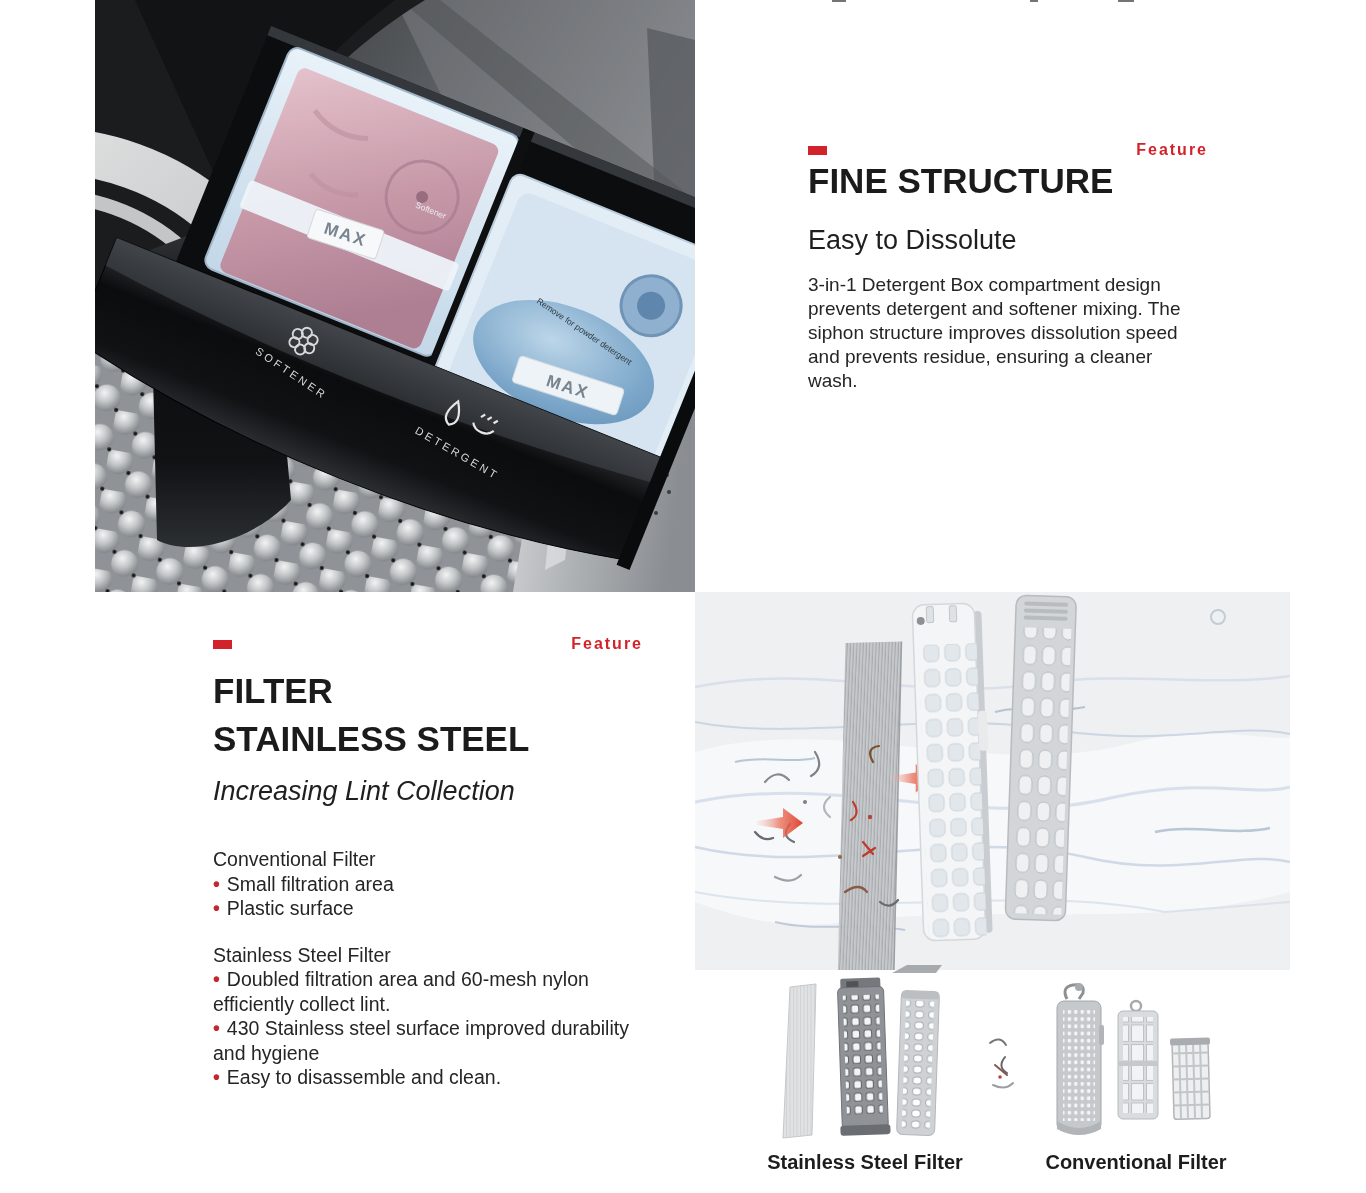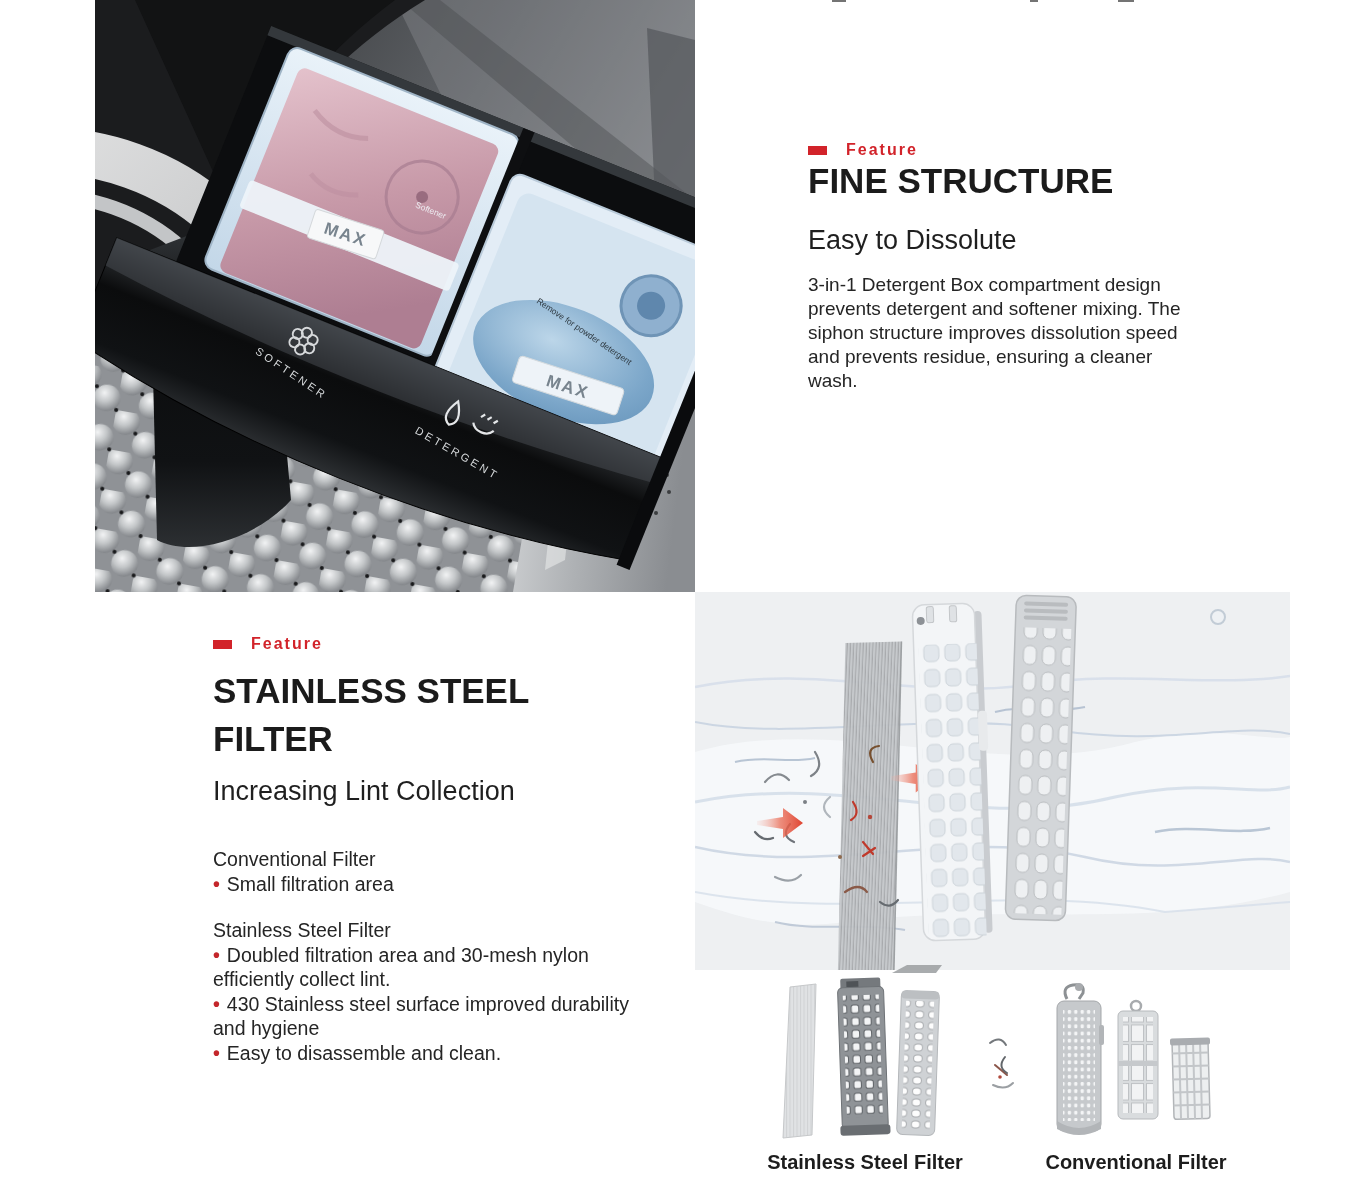--- a/index.html
+++ b/index.html
@@ -9,27 +9,27 @@
 
   
   .photo-detergent{position:absolute;left:95px;top:0;width:600px;height:592px;overflow:hidden;}
   .photo-water{position:absolute;left:695px;top:592px;width:595px;height:378px;overflow:hidden;}
   .compare-strip{position:absolute;left:695px;top:965px;width:671px;height:228px;}
 
   
   .feature-block{position:absolute;}
   .fb-top{left:808px;top:141px;width:400px;}
   .fb-bottom{left:213px;top:635px;width:430px;}
-  .badge{display:flex;align-items:center;gap:19px;}
+  .badge{display:flex;align-items:center;gap:19px;justify-content:space-between;}
   .badge-rect{width:19px;height:9px;background:#d2232a;}
   .badge-label{font-size:16px;font-weight:bold;color:#d2232a;letter-spacing:2px;}
   .f-title{font-size:35px;font-weight:bold;color:#1b1b1b;line-height:42px;margin-top:1px;letter-spacing:0;}
   .f-title2{font-size:35px;font-weight:bold;color:#1b1b1b;line-height:48px;margin-top:14px;}
   .f-sub{font-size:27px;font-weight:400;color:#1f1f1f;line-height:34px;margin-top:21px;}
-  .f-sub2{font-size:27px;font-weight:400;color:#1f1f1f;line-height:40px;margin-top:8px;width:345px;}
+  .f-sub2{font-size:27px;font-weight:400;color:#1f1f1f;line-height:40px;margin-top:8px;width:345px;font-style:italic;}
   .f-para{font-size:19px;line-height:24px;color:#252525;margin-top:16px;width:392px;}
   .list-group{margin-top:36px;width:420px;font-size:19.5px;line-height:24.5px;color:#252525;}
   .list-group.second{margin-top:22px;}
   .list-heading{font-weight:400;}
   .bullet-line .dot{color:#c4262b;font-weight:bold;margin-right:7px;}
 
   
   .cmp-label{position:absolute;top:186px;transform:translateX(-50%);font-size:20px;font-weight:bold;
              color:#1d1d1d;white-space:nowrap;}
   .cmp-label.a{left:170px;}
@@ -211,35 +211,36 @@
     <div class="f-sub">Easy to Dissolute</div>
     <div class="f-para">3-in-1 Detergent Box compartment design prevents detergent and softener mixing. The siphon structure improves dissolution speed and prevents residue, ensuring a cleaner wash.</div>
   </div>
 
   <div class="feature-block fb-bottom">
     <div class="badge">
       <span class="badge-rect"></span>
       <span class="badge-label">Feature</span>
     </div>
     <div class="f-title2">
+      <div>FILTER</div>
       <div>STAINLESS STEEL</div>
-      <div>FILTER</div>
     </div>
     <div class="f-sub2">
       <div>Increasing Lint Collection</div>
     </div>
 
     <div class="list-group">
       <div class="list-heading">Conventional Filter</div>
       <div class="bullet-line"><span class="dot">•</span><span>Small filtration area</span></div>
+      <div class="bullet-line"><span class="dot">•</span><span>Plastic surface</span></div>
     </div>
 
     <div class="list-group second">
       <div class="list-heading">Stainless Steel Filter</div>
-      <div class="bullet-line"><span class="dot">•</span><span>Doubled filtration area and 30-mesh nylon efficiently collect lint.</span></div>
+      <div class="bullet-line"><span class="dot">•</span><span>Doubled filtration area and 60-mesh nylon efficiently collect lint.</span></div>
       <div class="bullet-line"><span class="dot">•</span><span>430 Stainless steel surface improved durability and hygiene</span></div>
       <div class="bullet-line"><span class="dot">•</span><span>Easy to disassemble and clean.</span></div>
     </div>
   </div>
 
   <div class="photo-water">
     <svg width="595" height="378" viewBox="0 0 595 378">
       <defs>
         <pattern id="meshP" width="3.2" height="4" patternUnits="userSpaceOnUse">
           <rect width="3.2" height="4" fill="#c4c7ca"></rect>

